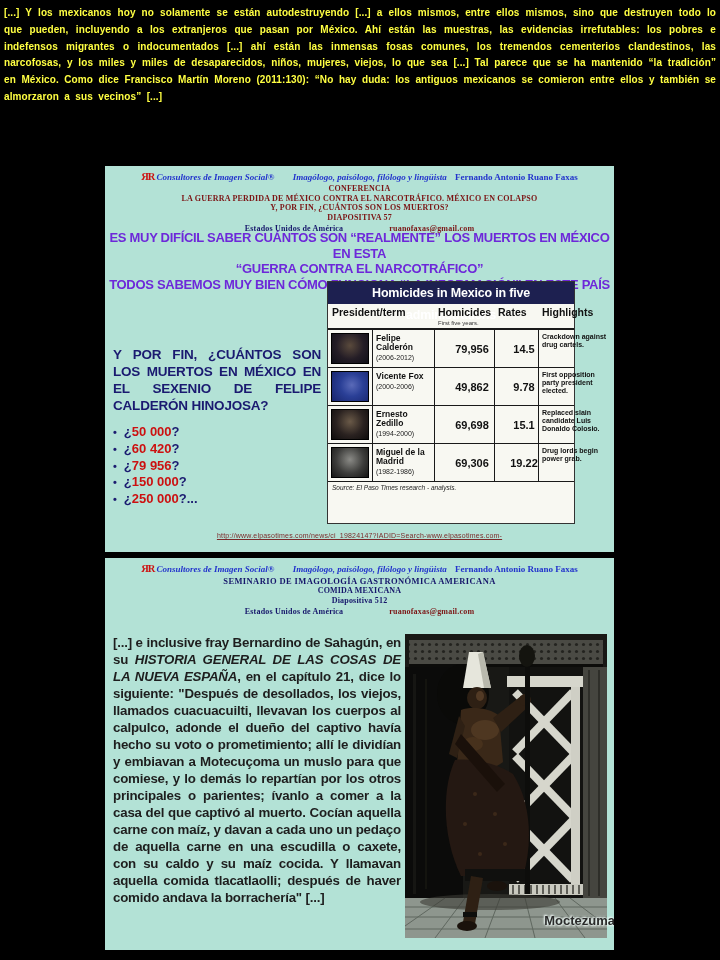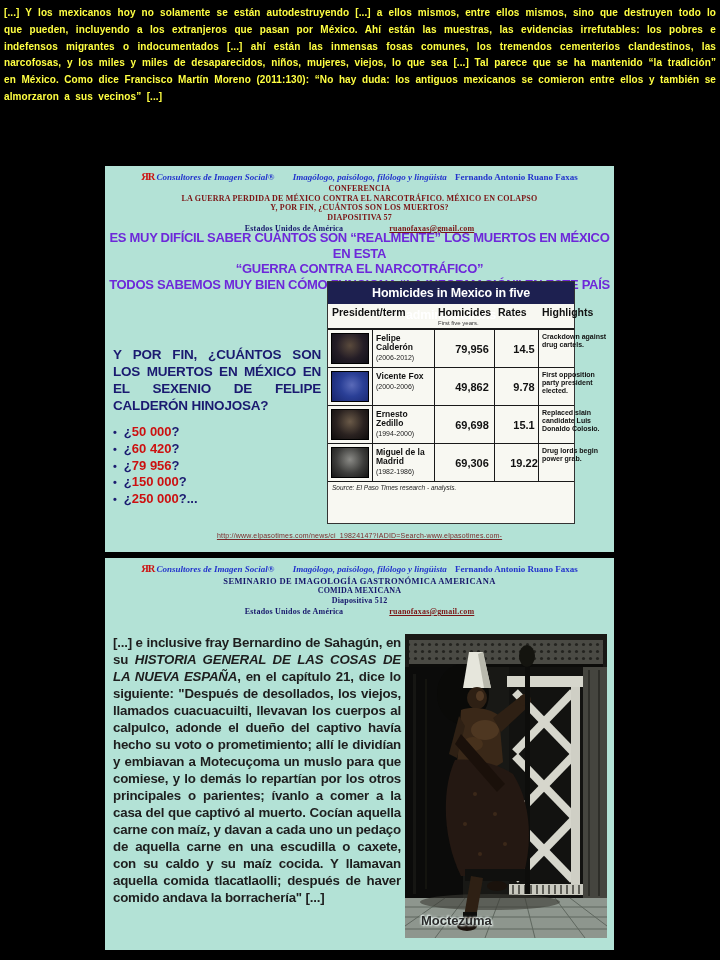--- a/index.html
+++ b/index.html
@@ -19,21 +19,21 @@
   .hdr{padding-top:5px;text-align:center;font-family:"Liberation Serif",serif;}
   .brand-line{font-size:9px;font-weight:bold;margin-bottom:2px;white-space:nowrap;}
   .brand-logo{color:#cc1111;font-size:10.5px;letter-spacing:-1px;}
   .brand-name{color:#2233cc;font-style:italic;}
   .brand-roles{color:#2233cc;font-style:italic;margin-left:16px;font-weight:bold;}
   .brand-author{color:#2233cc;margin-left:6px;}
   .hdr-maroon{color:#7b1414;font-size:8px;font-weight:bold;line-height:9.5px;letter-spacing:0.2px;}
   .hdr-navy{color:#16166b;font-size:8px;font-weight:bold;line-height:9.5px;letter-spacing:0.2px;}
   .hdr-navy-italic{color:#16166b;font-size:8.5px;font-weight:bold;line-height:10px;letter-spacing:0.4px;}
   .country-line{display:flex;justify-content:center;gap:46px;margin-top:2px;}
-  .email{color:#7b1414;text-decoration:underline;}
+  .email{color:#7b1414;}
 
   
   .headline{position:absolute;left:0;top:64px;width:100%;text-align:center;
     color:#6d28d9;font-weight:bold;font-size:13px;line-height:15.5px;letter-spacing:-0.3px;}
   .question{position:absolute;left:8px;top:180px;width:208px;color:#1a1a70;
     font-weight:bold;font-size:13.5px;line-height:17px;text-align:justify;letter-spacing:-0.2px;}
   .options{position:absolute;left:8px;top:258px;margin:0;padding:0;list-style:none;
     font-weight:bold;font-size:13px;line-height:15.8px;}
   .options li .bullet{color:#1a1a70;margin-right:7px;font-size:11px;}
   .options li .mark{color:#1a1a70;}
@@ -69,21 +69,21 @@
   .tbl-source{border-top:1px solid #1a1a1a;font-size:6.5px;color:#222;
     padding:2px 0 0 4px;font-style:italic;}
   .tbl-url{position:absolute;left:0;top:366px;width:100%;text-align:center;
     font-size:7px;color:#7b2a2a;text-decoration:underline;letter-spacing:0.2px;}
 
   
   .body2{position:absolute;left:8px;top:76px;width:288px;color:#1e1e1e;
     font-weight:bold;font-size:13.3px;line-height:17px;text-align:justify;letter-spacing:-0.2px;}
   .book{font-style:italic;}
   .engraving-wrap{position:absolute;left:300px;top:76px;width:202px;height:304px;background:#111;}
-  .caption{position:absolute;left:16px;bottom:10px;width:100%;text-align:left;
+  .caption{position:absolute;left:8px;bottom:10px;width:100%;text-align:right;
     font-size:13px;font-weight:bold;color:#2a2a2a;
     text-shadow:0 0 3px #cfe8e0,1px 1px 2px #ffffff,-1px -1px 2px #ffffff;}
 </style>
 </head>
 <body>
 
 <div class="page">
 
   <div class="top-text">[...] Y los mexicanos hoy no solamente se están autodestruyendo [...] a ellos mismos, entre ellos mismos, sino que destruyen todo lo que pueden, incluyendo a los extranjeros que pasan por México. Ahí están las muestras, las evidencias irrefutables: los pobres e indefensos migrantes o indocumentados [...] ahí están las inmensas fosas comunes, los tremendos cementerios clandestinos, las narcofosas, y los miles y miles de desaparecidos, niños, mujeres, viejos, lo que sea [...] Tal parece que se ha mantenido “la tradición” en México. Como dice Francisco Martín Moreno (2011:130): “No hay duda: los antiguos mexicanos se comieron entre ellos y también se almorzaron a sus vecinos” [...]</div>
 

